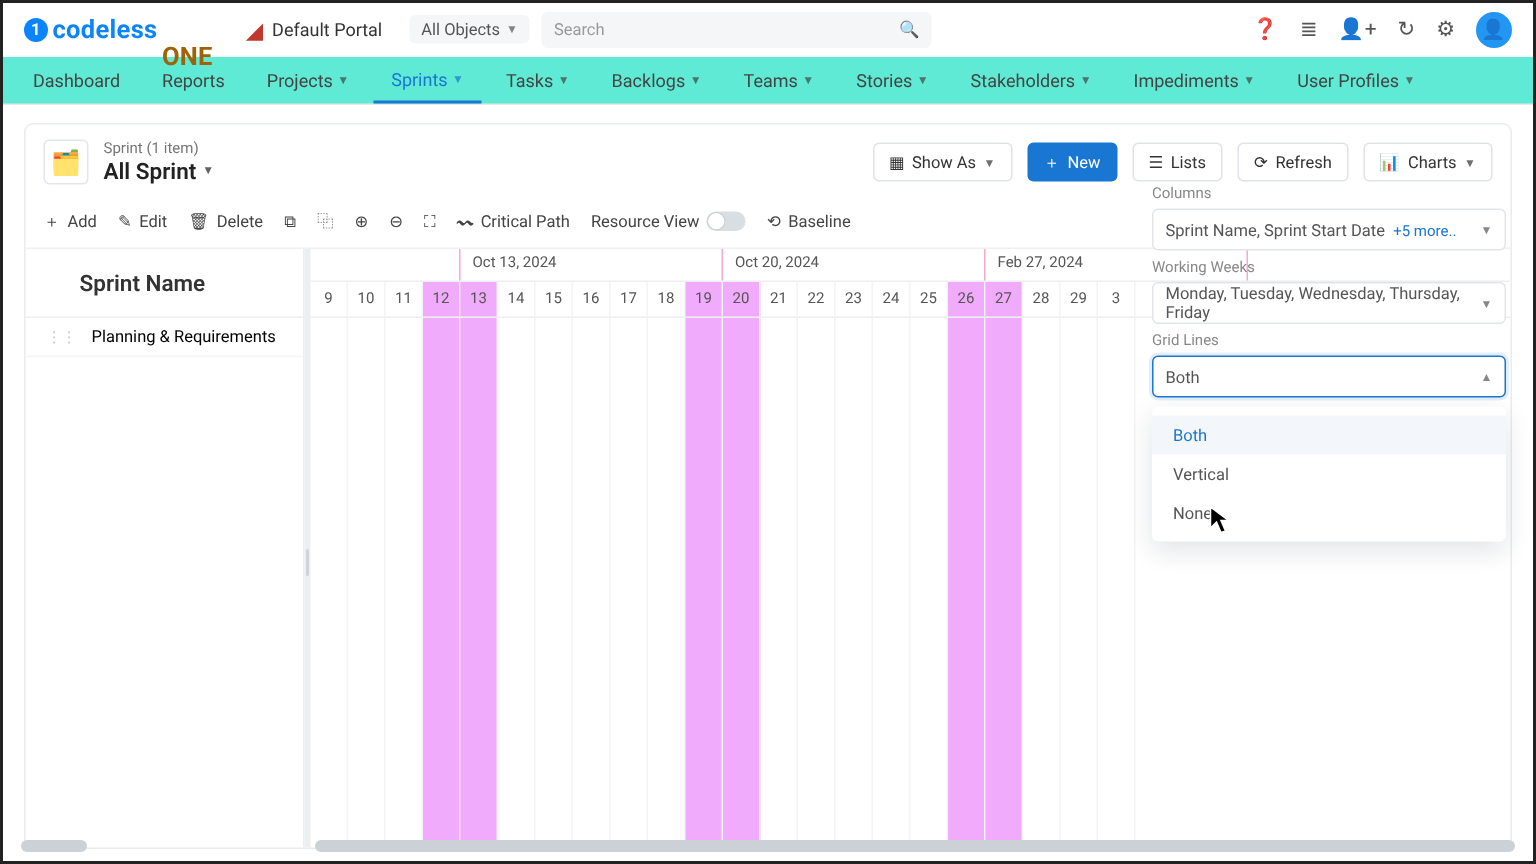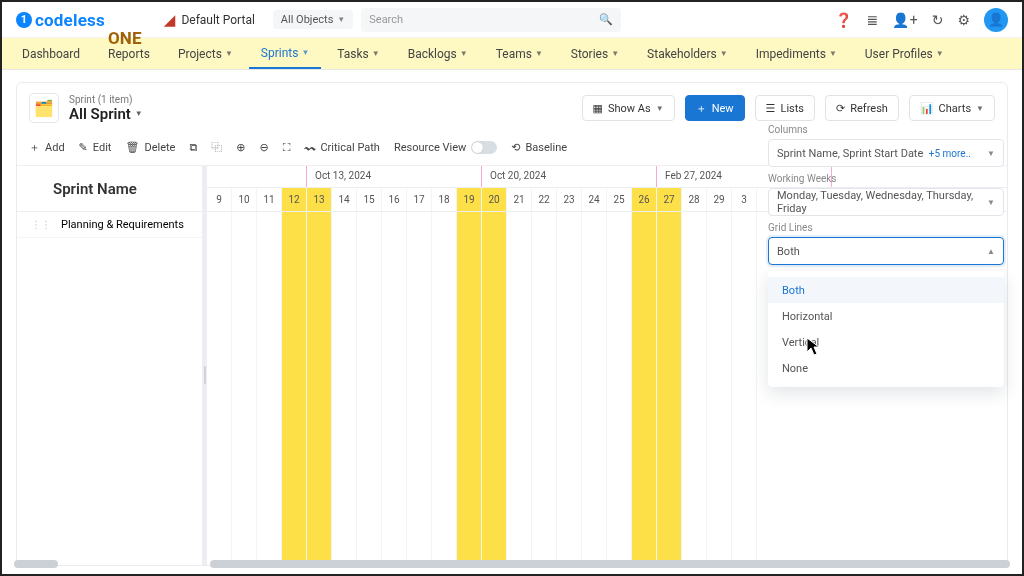--- a/index.html
+++ b/index.html
@@ -8,21 +8,21 @@
 .logo { font-weight: 700; font-size: 17px; letter-spacing: 0.2px; display:flex; align-items:center; gap:3px; }
 .logo .c1 { color:#0a84ff; }
 .logo .c2 { color:#a16207;margin-top:36px; }
 .portal { margin-left: 22px; font-size: 12px; color:#333; display:flex; align-items:center; gap:6px;}
 .portal .flag { color:#c0392b; font-size:15px;}
 .objselect { margin-left:18px; font-size:11px; color:#555; background:#f5f6f8; border-radius:4px; padding:3px 8px; display:flex; align-items:center; cursor:pointer;}
 .searchbox { margin-left:8px; flex:0 0 260px; height:24px; background:#f5f6f8; border-radius:4px; display:flex; align-items:center; padding:0 8px; font-size:11px; color:#999;}
 .searchbox .mag { margin-left:auto; color:#bbb;}
 .topicons { margin-left:auto; display:flex; align-items:center; gap:14px; color:#555; font-size:14px;}
 .avatar { width:24px; height:24px; border-radius:50%; background:#2196f3; color:#fff; display:flex; align-items:center; justify-content:center; font-size:13px;}
-.navbar { display:flex; align-items:center; gap:4px; height:32px; padding:0 8px; background:#fef9c3; border-bottom:1px solid #e8e8e8; font-size:12px; color:#444;}
+.navbar { display:flex; align-items:center; gap:4px; height:32px; padding:0 8px; background:#5eead4; border-bottom:1px solid #e8e8e8; font-size:12px; color:#444;}
 .nav-item { padding:0 12px; height:100%; display:flex; align-items:center; cursor:pointer; gap:3px;}
 .nav-item.active { color:#1976d2; border-bottom:2px solid #1976d2;}
 .chev { font-size:8px; opacity:.7;}
 .shell { display:flex; height:calc(576px - 36px - 32px - 4px); padding:12px 14px 8px; gap:0; }
 .main { flex:1; display:flex; flex-direction:column; border:1px solid #e9ecef; border-radius:6px; background:#fff; min-width:0; }
 .pagehead { display:flex; align-items:center; padding:10px 12px; gap:10px;}
 .pagehead .iconbox { width:30px; height:30px; border:1px solid #e2e5e9; border-radius:4px; display:flex; align-items:center; justify-content:center; color:#555;}
 .pagehead .ph-text .sub { font-size:10px; color:#777;}
 .pagehead .ph-text .title { font-size:15px; font-weight:600; color:#222; display:flex; align-items:center; gap:4px;}
 .pagehead .spacer { flex:1;}
@@ -39,21 +39,21 @@
 .leftcol .lh { height:46px; display:flex; align-items:center; padding-left:36px; font-size:15px; font-weight:600; color:#333; border-bottom:1px solid #eceef1;}
 .leftcol .lrow { height:26px; display:flex; align-items:center; padding-left:14px; font-size:11px; border-bottom:1px solid #f4f5f7; gap:10px;}
 .leftcol .drag { color:#c3c7cc; font-size:10px; cursor:grab;}
 .splitter { width:4px; background:#eceef1; cursor:col-resize; position:relative;}
 .splitter::after{content:""; position:absolute; left:1px; top:50%; width:2px; height:18px; background:#d0d4d9; border-radius:1px;}
 .timeline { flex:1; overflow:hidden; position:relative; font-size:10px; color:#555;}
 .trow1 { height:22px; display:flex; border-bottom:1px solid #eceef1;}
 .trow1 .wk { flex:0 0 175px; border-right:1px solid #f9a8d4; padding:4px 0 0 8px;}
 .trow2 { height:24px; display:flex; border-bottom:1px solid #eceef1;}
 .trow2 .d { flex:0 0 25px; text-align:center; line-height:24px; border-right:1px solid #f3f4f6;}
-.trow2 .d.wkend, .gridcells .c.wkend { background:#fde047;}
+.trow2 .d.wkend, .gridcells .c.wkend { background:#f0abfc;}
 .gridbody { position:relative; height:calc(100% - 46px);}
 .gridcells { display:flex; height:100%;}
 .gridcells .c { flex:0 0 25px; border-right:1px solid #f3f4f6;}
 .hscroll { position:absolute; bottom:4px; left:12px; right:12px; height:10px; display:flex; }
 .hscroll .bar { height:8px; background:#ccd1d7; border-radius:4px;}
 
 .sidepanel { width:252px; position:absolute; right:14px; top:108px; bottom:10px; padding:8px 4px 0 12px; font-size:11px; color:#555;}
 .sidepanel .lbl { font-size:10px; color:#888; margin:6px 0 4px;}
 .sidepanel .field { border:1px solid #e1e5ea; border-radius:4px; height:28px; display:flex; align-items:center; padding:0 8px; background:#fff; cursor:pointer; justify-content:space-between;}
 .sidepanel .field.focus { border-color:#1976d2; box-shadow:0 0 0 2px rgba(25,118,210,.12);}
@@ -271,21 +271,20 @@
     <span>Monday, Tuesday, Wednesday, Thursday, Friday</span>
       <span class="chev">▼</span>
   </div>
   <div class="lbl">Grid Lines</div>
   <div class="field focus">
     <span>Both</span>
       <span class="chev">▲</span>
   </div>
   <div class="dropdown" id="gl-dd">
       <div class="opt selected">Both</div>
-      <div class="opt">Horizontal</div>
       <div class="opt">Vertical</div>
       <div class="opt">None</div>
     </div>
 </div>
 
 <div class="cursor" style="left:804px; top:335px;">
   <svg width="16" height="20" viewBox="0 0 16 20">
       <path d="M1 1 L1 15 L5 11 L8 18 L11 17 L8 10 L13 10 Z" fill="#000" stroke="#fff" stroke-width="1"></path>
     </svg>
 </div>

